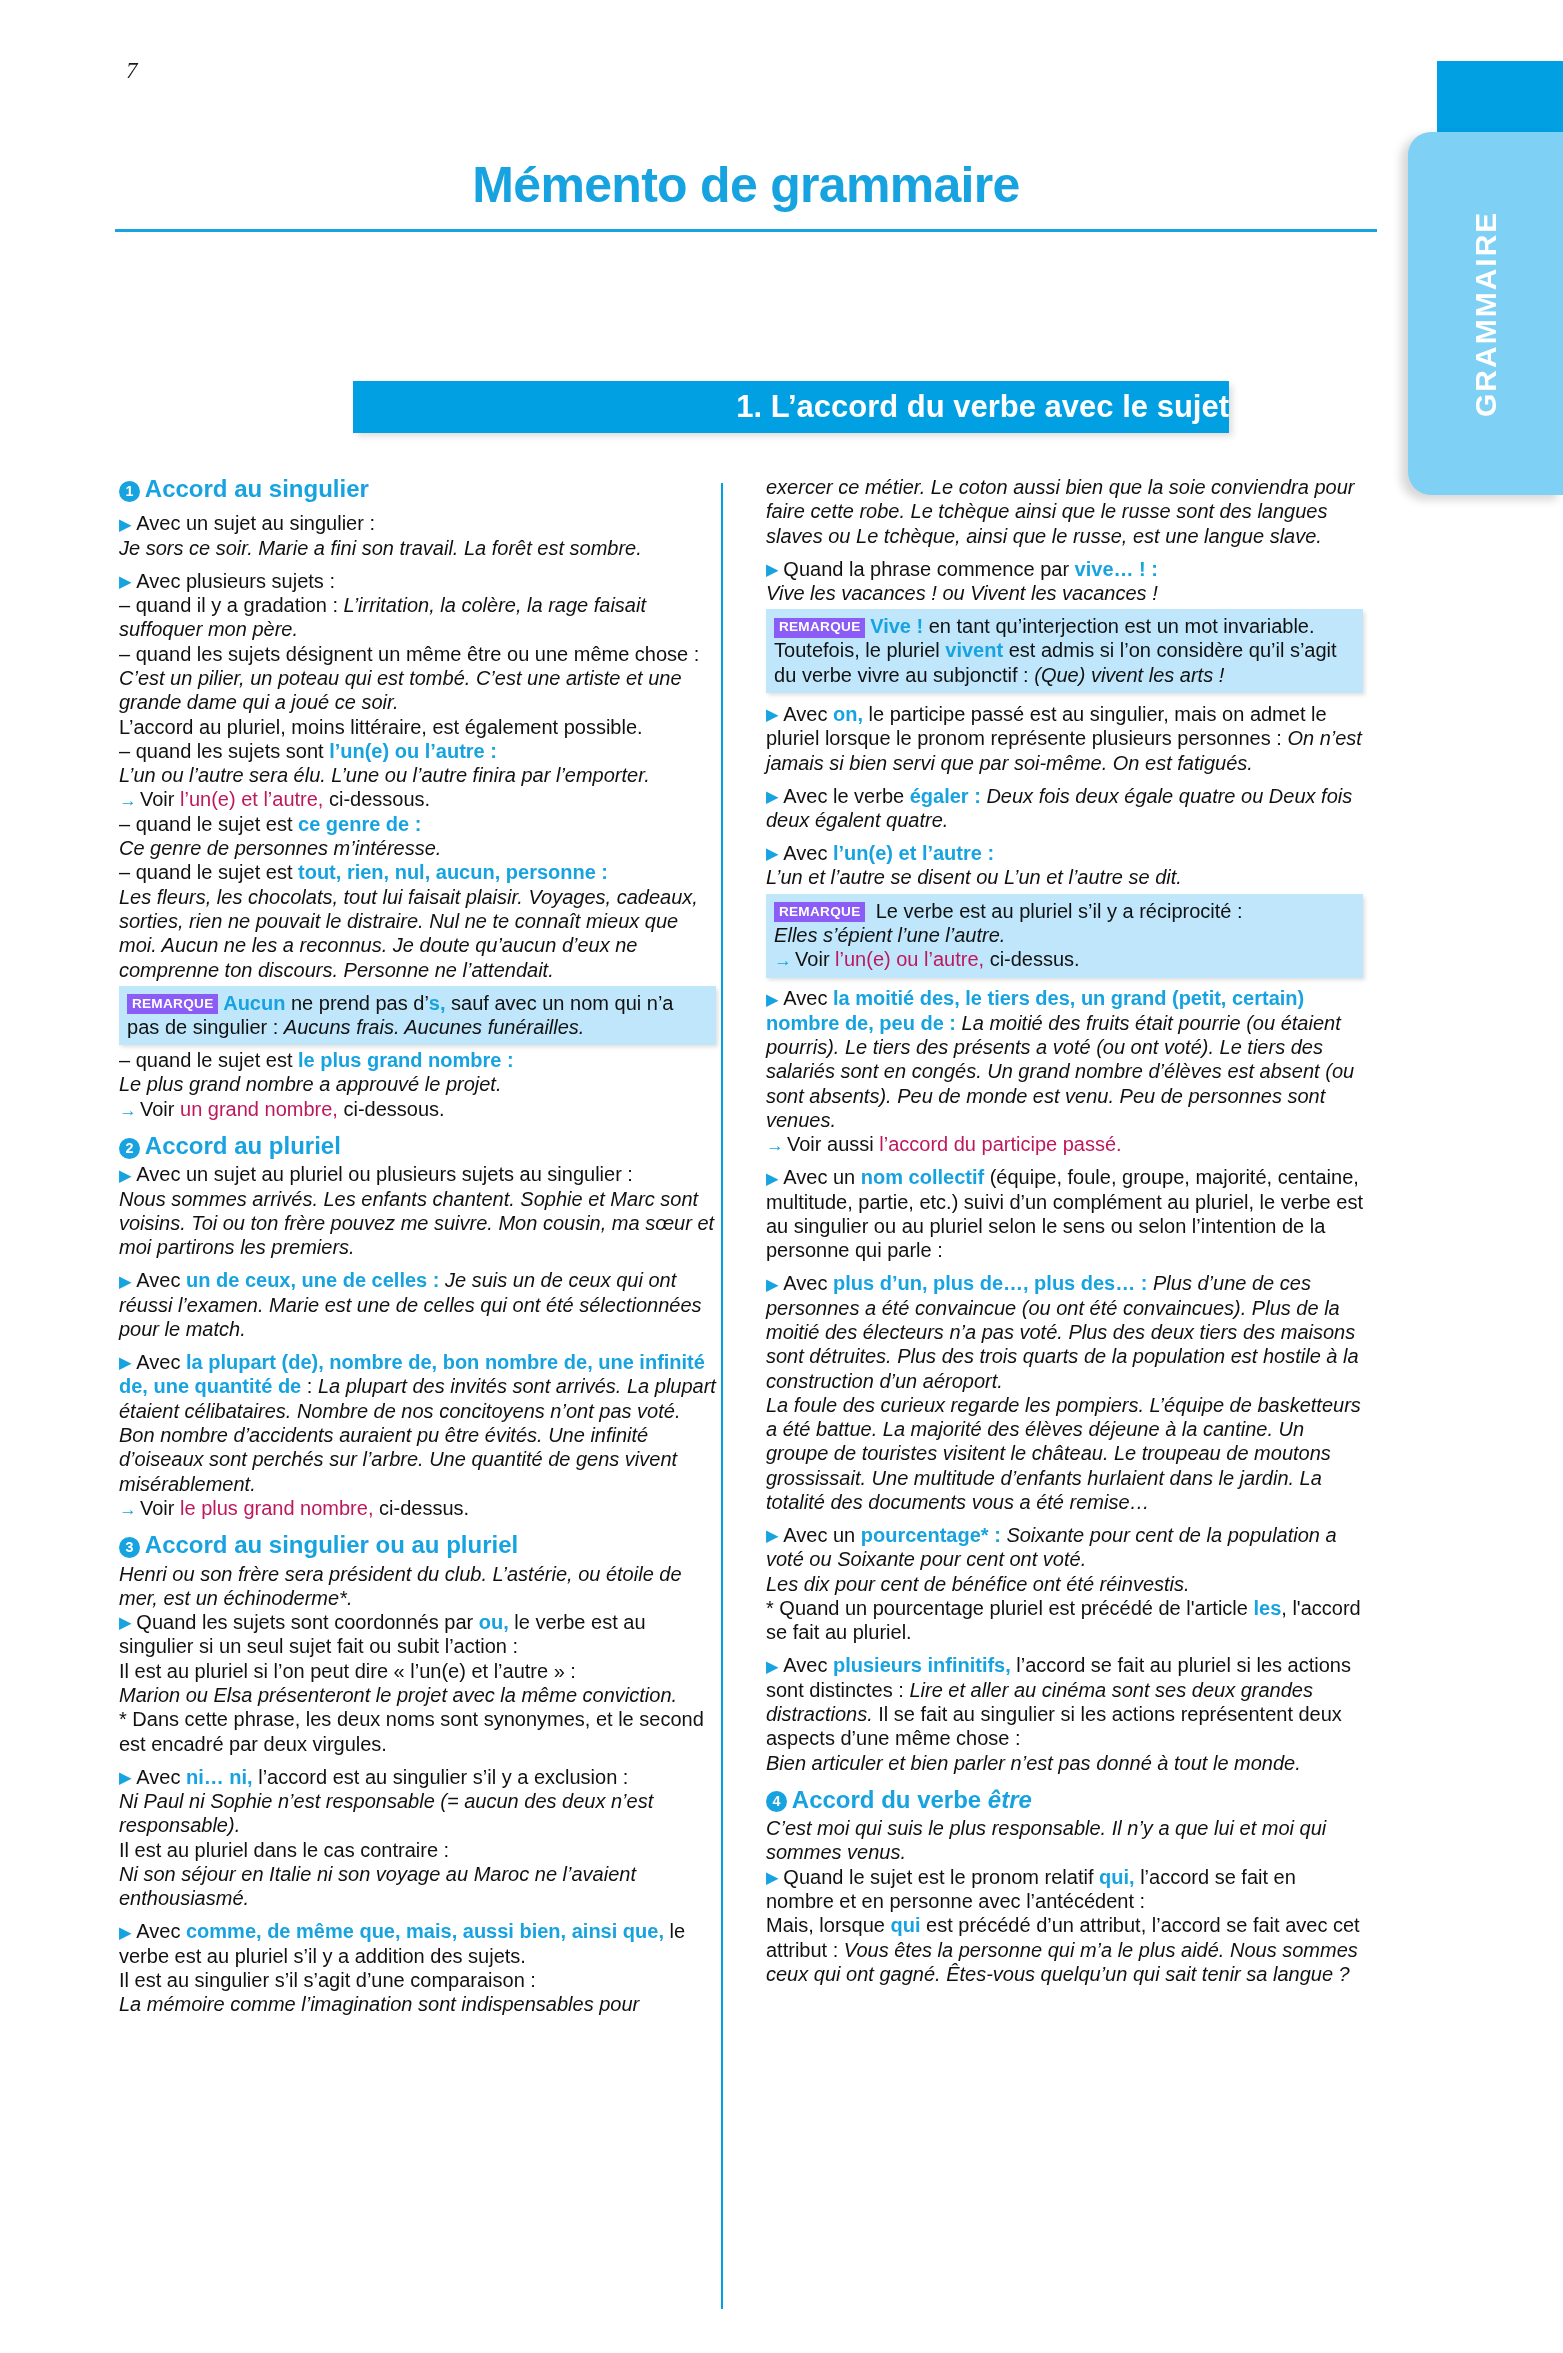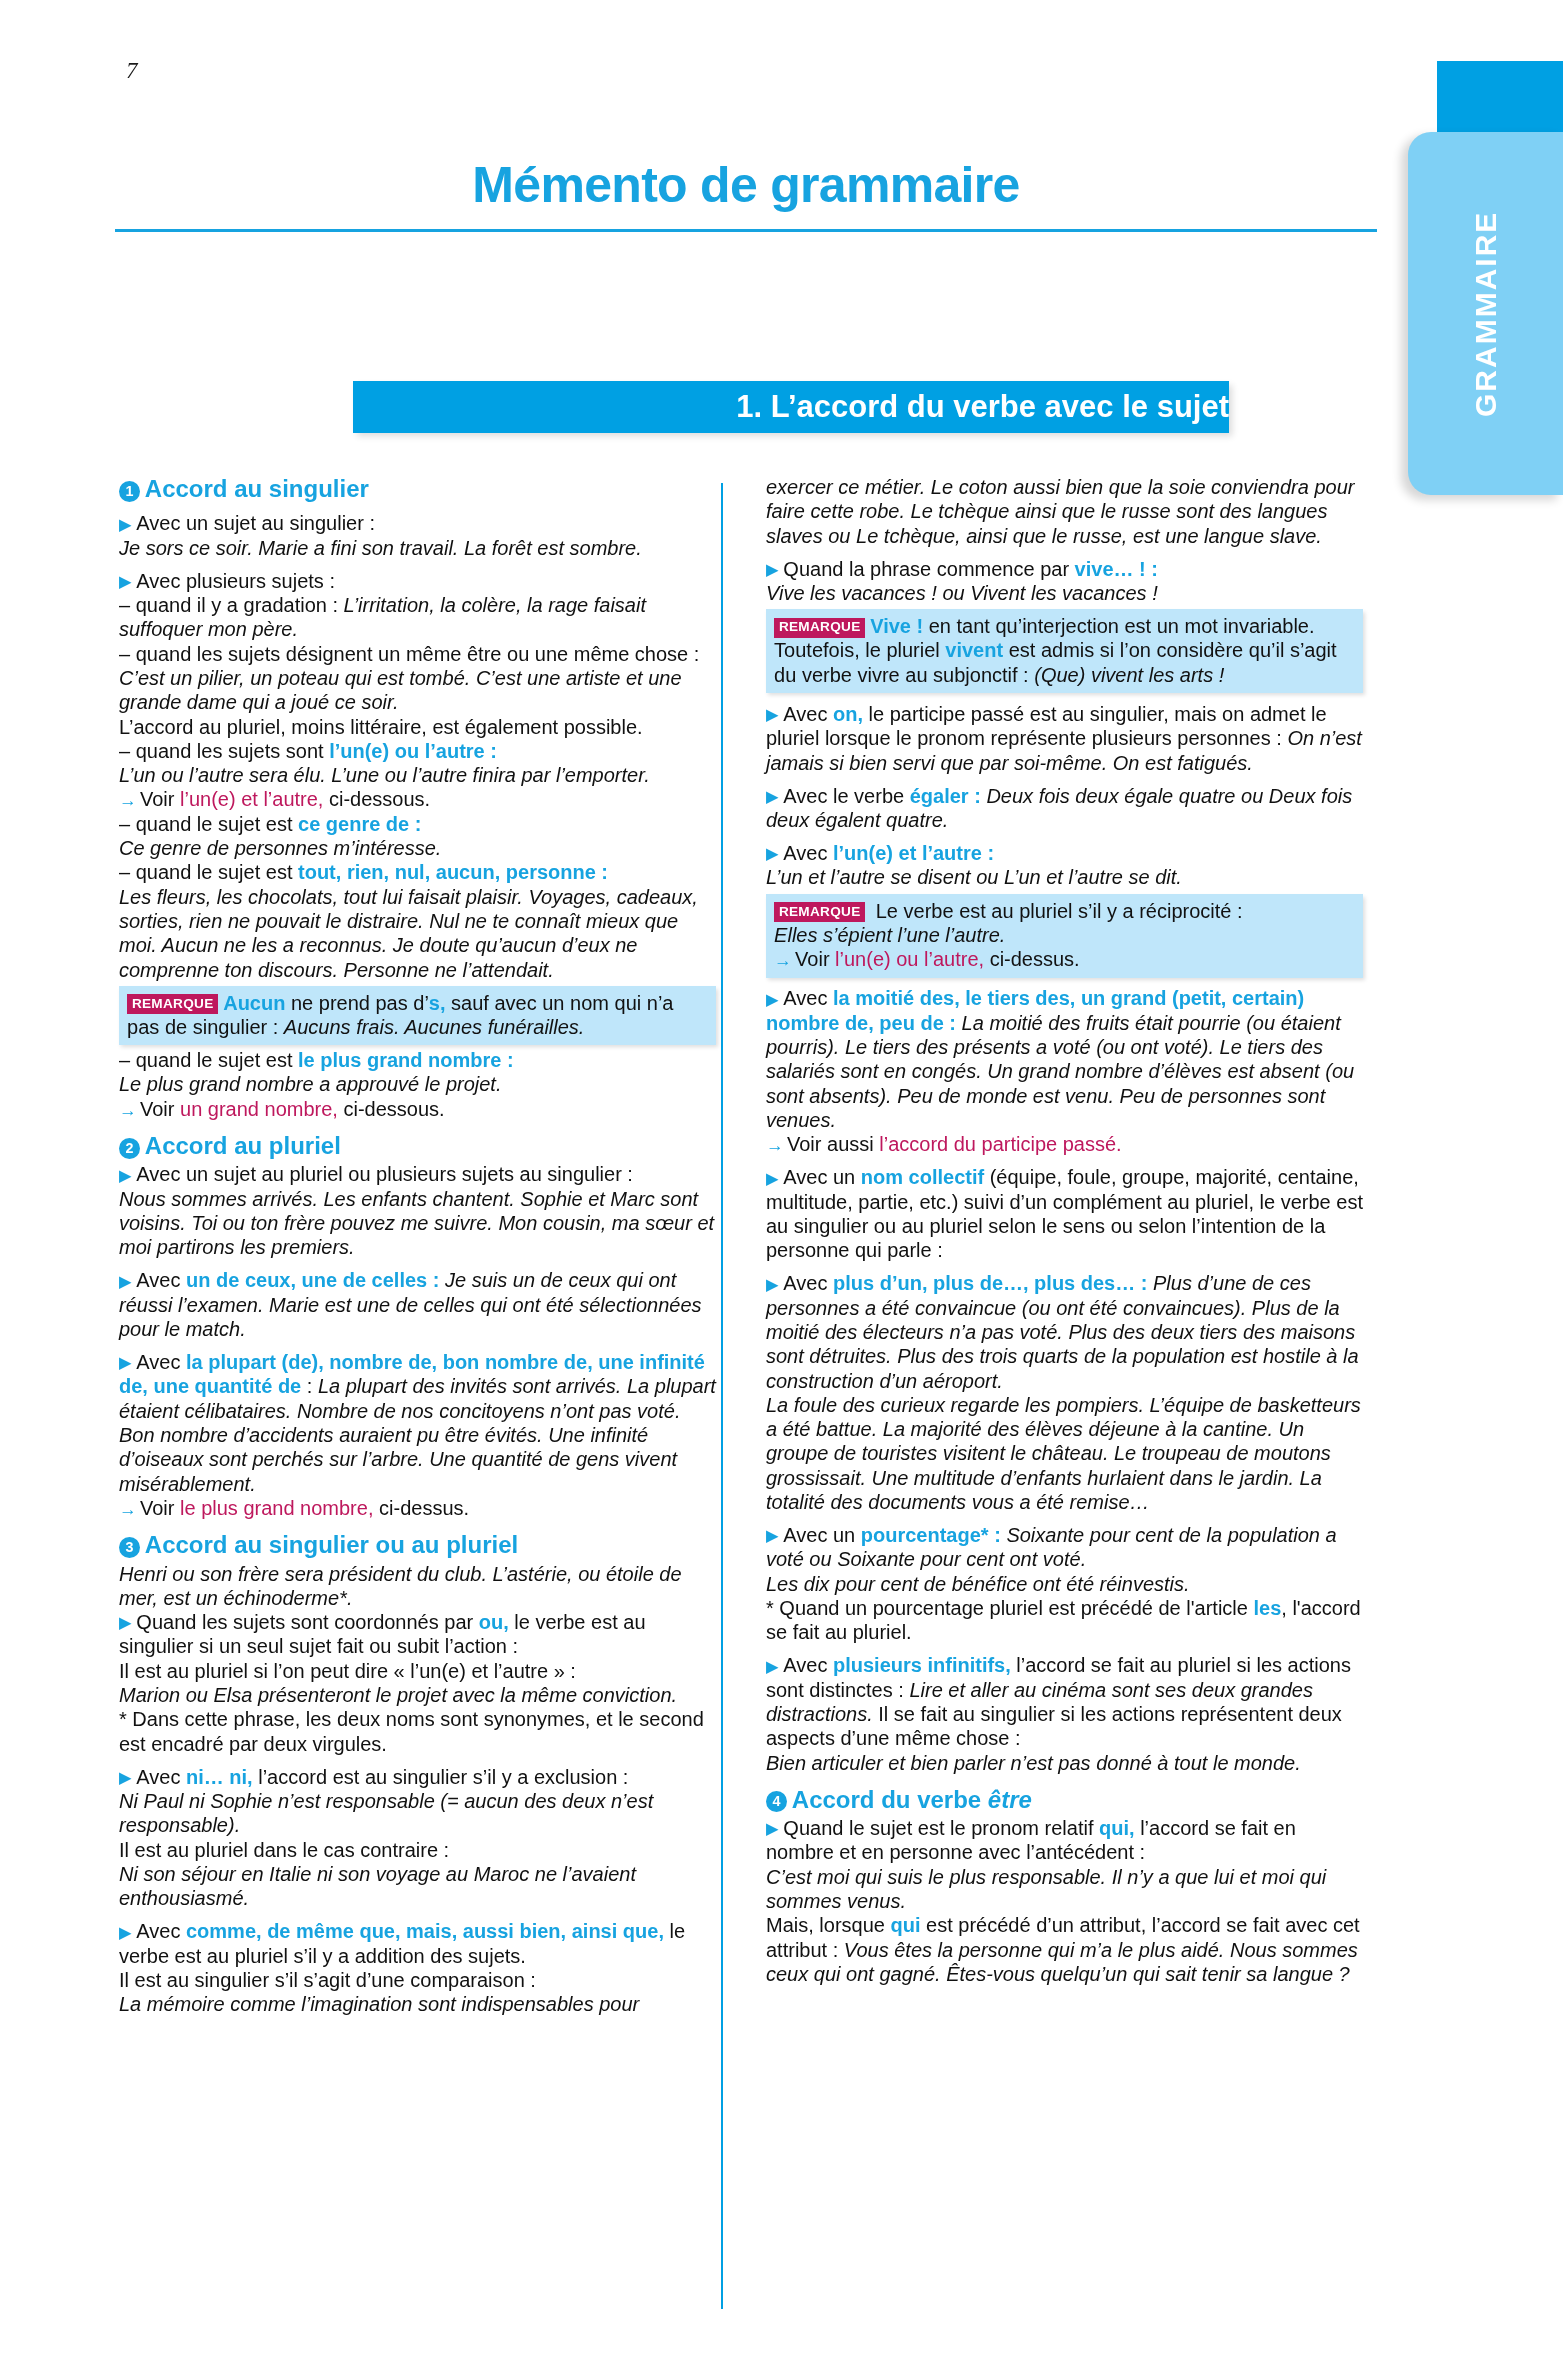--- a/index.html
+++ b/index.html
@@ -190,21 +190,21 @@
   .it { font-style: italic; }
 
   .note {
     background: #BFE6FA;
     padding: 4.8px 6.8px 6.1px 8.1px;
     margin: 4.1px 0 2.7px 0;
     box-shadow: 2px 2.7px 4.1px rgba(0,0,0,0.13);
   }
   .note-tag {
     display: inline-block;
-    background: #be185d;
+    background: #8b5cf6;
     color: #ffffff;
     font-size: 13.6px;
     font-weight: bold;
     letter-spacing: 0.3px;
     padding: 1.4px 4.8px 2px 4.8px;
     vertical-align: 2px;
     margin-right: 4.8px;
     font-family: "Liberation Sans", sans-serif;
   }
   .note .hl { color: #17A3E0; font-weight: bold; }
@@ -392,23 +392,23 @@
 
       <p class="bullet-para">
         <span class="tri">▶</span><span>Avec </span><span class="blue">plusieurs infinitifs,</span><span> l’accord se fait au pluriel si les actions sont distinctes : </span><span class="it">Lire et aller au cinéma sont ses deux grandes distractions.</span><span> Il se fait au singulier si les actions représentent deux aspects d’une même chose :</span>
       </p>
       <p class="para it">Bien articuler et bien parler n’est pas donné à tout le monde.</p>
 
       <div class="num-head">
         <span class="circ">4</span><span>Accord du verbe </span><span class="it">être</span>
       </div>
 
+      <p class="para it">C’est moi qui suis le plus responsable. Il n’y a que lui et moi qui sommes venus.</p>
       <p class="para">
         <span class="tri">▶</span><span>Quand le sujet est le pronom relatif </span><span class="blue">qui,</span><span> l’accord se fait en nombre et en personne avec l’antécédent :</span>
       </p>
-      <p class="para it">C’est moi qui suis le plus responsable. Il n’y a que lui et moi qui sommes venus.</p>
       <p class="para">
         <span>Mais, lorsque </span><span class="blue">qui</span><span> est précédé d’un attribut, l’accord se fait avec cet attribut : </span><span class="it">Vous êtes la personne qui m’a le plus aidé. Nous sommes ceux qui ont gagné. Êtes-vous quelqu’un qui sait tenir sa langue ?</span>
       </p>
     </div>
   </div>
 </div>
 
 
 </body></html>

